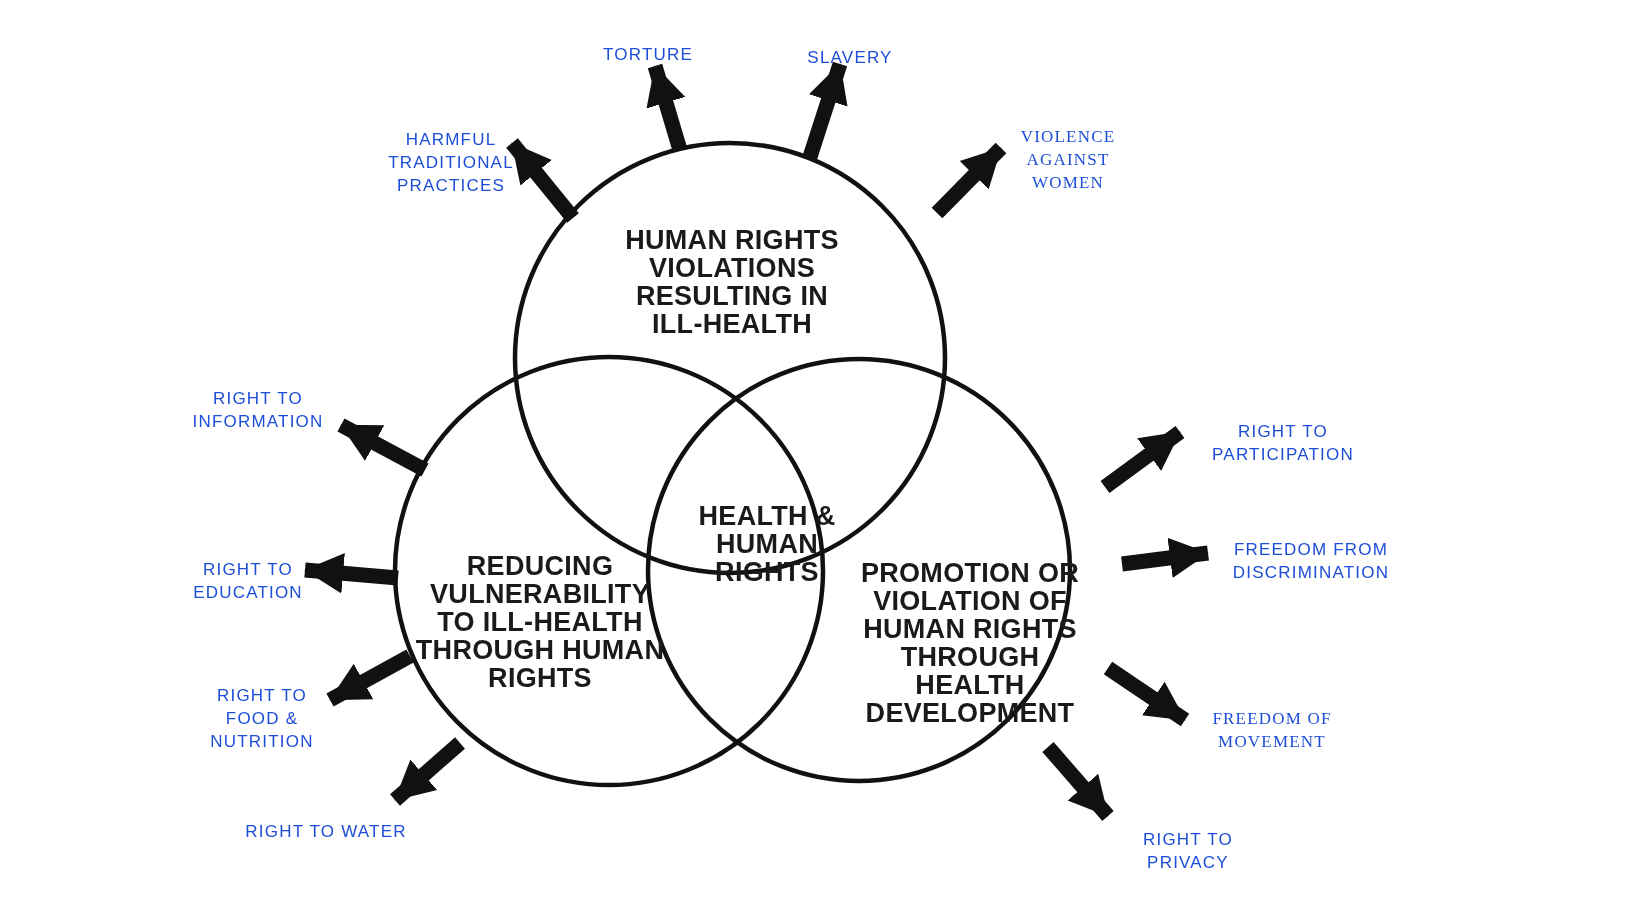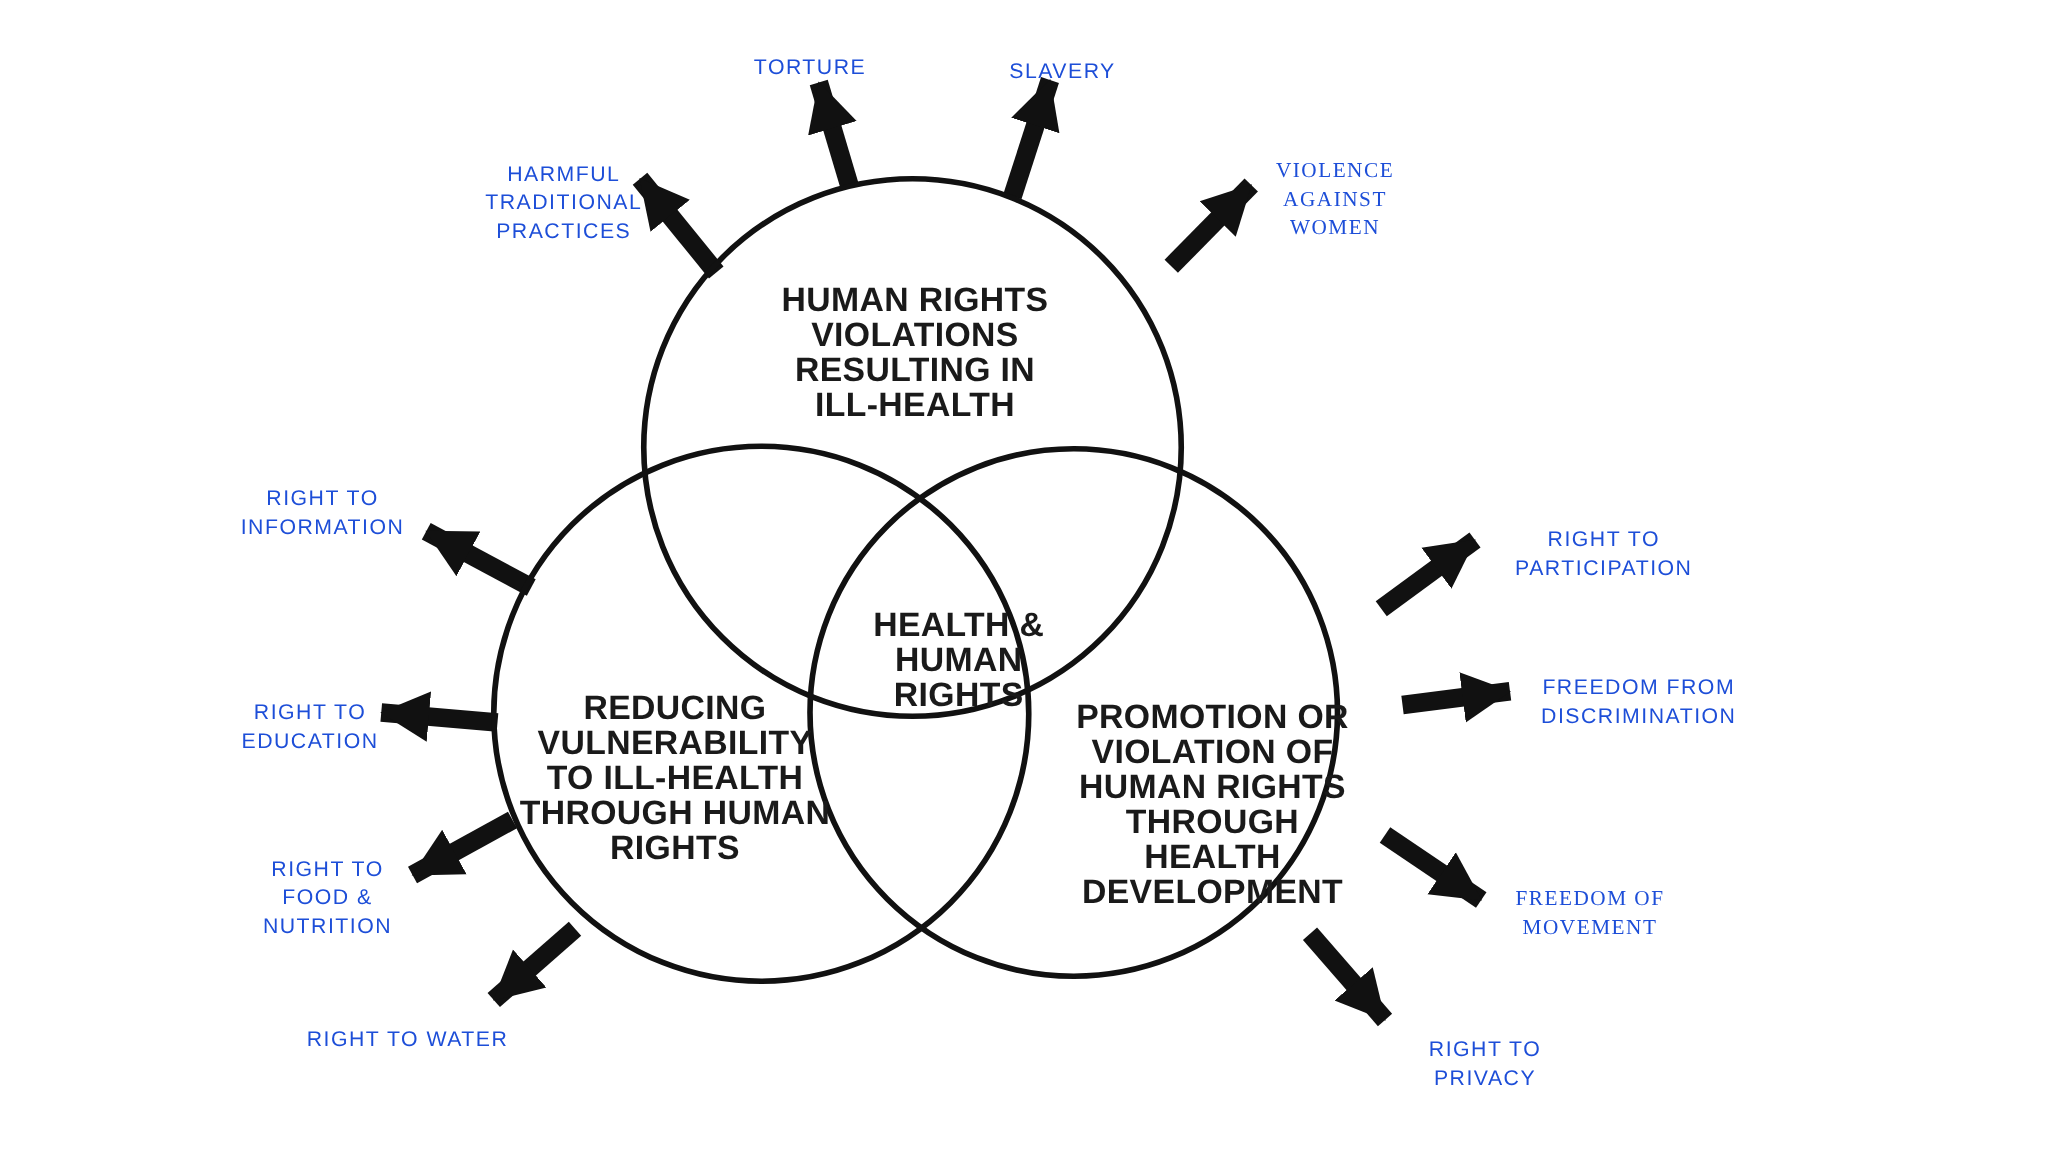--- a/index.html
+++ b/index.html
@@ -90,18 +90,18 @@
 VULNERABILITY
 TO ILL-HEALTH
 THROUGH HUMAN
 RIGHTS</div>
   <div class="circle-label" style="left:970px;top:643px;">PROMOTION OR
 VIOLATION OF
 HUMAN RIGHTS
 THROUGH
 HEALTH
 DEVELOPMENT</div>
-  <div class="circle-label" style="left:767px;top:528px;">HEALTH &amp;
+  <div class="circle-label" style="left:767px;top:544px;">HEALTH &amp;
 HUMAN
 RIGHTS</div>
 
 
 </div>
 
 </body></html>

